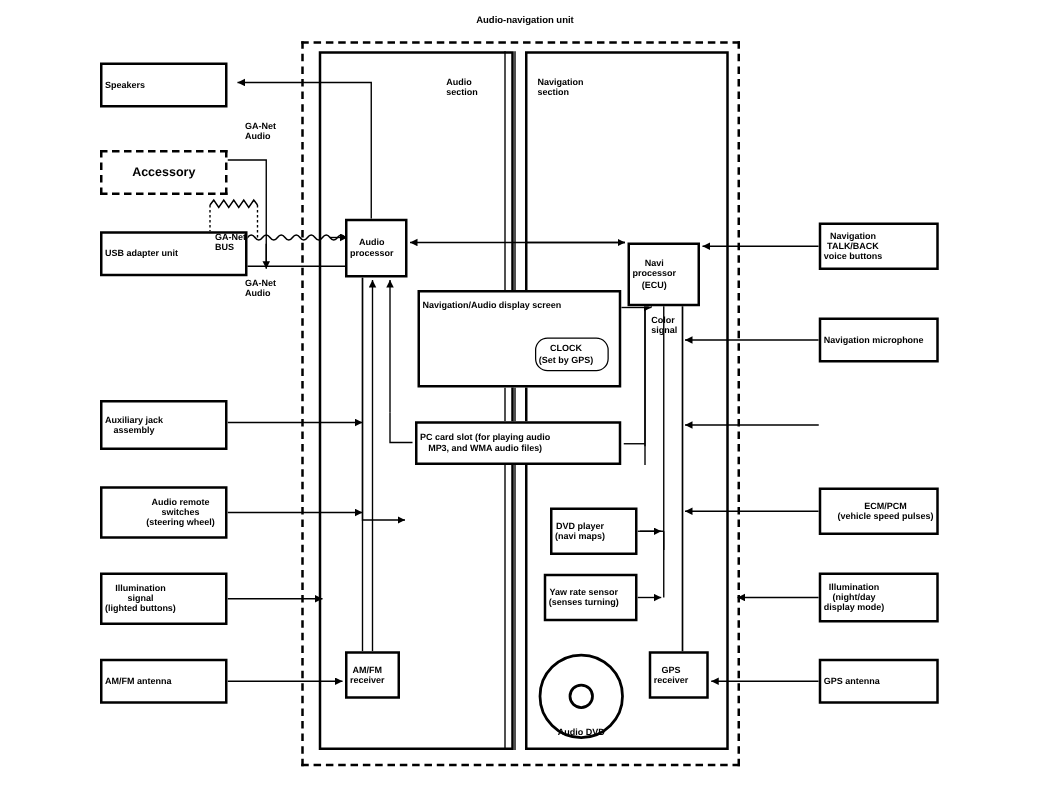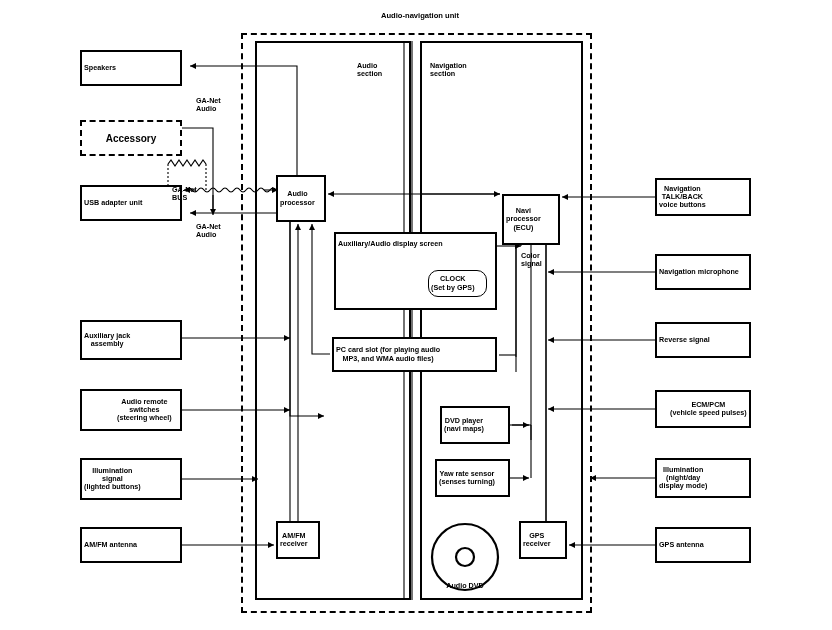--- a/index.html
+++ b/index.html
@@ -89,21 +89,21 @@
 section</div>
 
   <div class="box" style="left:80px; top:50px; width:102px; height:36px;">
     <span>Speakers</span>
   </div>
 
   <div class="dashedbox" style="left:80px; top:120px; width:102px; height:36px;">
     <span>Accessory</span>
   </div>
 
-  <div class="box" style="left:80px; top:185px; width:102px; height:36px;">
+  <div class="box" style="left:80px; top:185px; width:118px; height:36px;">
     <span>USB adapter unit</span>
   </div>
 
   <div class="box" style="left:80px; top:320px; width:102px; height:40px;">
     <span>Auxiliary jack
 assembly</span>
   </div>
 
   <div class="box" style="left:80px; top:389px; width:102px; height:42px;padding-left:35px;">
     <span>Audio remote
@@ -124,23 +124,20 @@
   <div class="box" style="left:655px; top:178px; width:96px; height:38px;">
     <span>Navigation
 TALK/BACK
 voice buttons</span>
   </div>
 
   <div class="box" style="left:655px; top:254px; width:96px; height:36px;">
     <span>Navigation microphone</span>
   </div>
 
-  <div class="box" style="left:655px; top:322px; width:96px; height:36px;">
-    <span>Reverse signal</span>
-  </div>
 
   <div class="box" style="left:655px; top:390px; width:96px; height:38px;padding-left:13px;">
     <span>ECM/PCM
 (vehicle speed pulses)</span>
   </div>
 
   <div class="box" style="left:655px; top:458px; width:96px; height:40px;">
     <span>Illumination
 (night/day
 display mode)</span>
@@ -176,21 +173,21 @@
     <span>Yaw rate sensor
 (senses turning)</span>
   </div>
 
   <div class="box" style="left:519px; top:521px; width:48px; height:38px;">
     <span>GPS
 receiver</span>
   </div>
 
   <div class="box" style="left:334px; top:232px; width:163px; height:78px; align-items:flex-start; padding-top:6px;">
-    <span>Auxiliary/Audio display screen</span>
+    <span>Navigation/Audio display screen</span>
   </div>
 
   <div class="box thin" style="left:428px; top:270px; width:59px; height:27px;">
     <span>CLOCK
 (Set by GPS)</span>
   </div>
 
   <div class="box" style="left:332px; top:337px; width:165px; height:35px;">
     <span>PC card slot (for playing audio
 MP3, and WMA audio files)</span>

